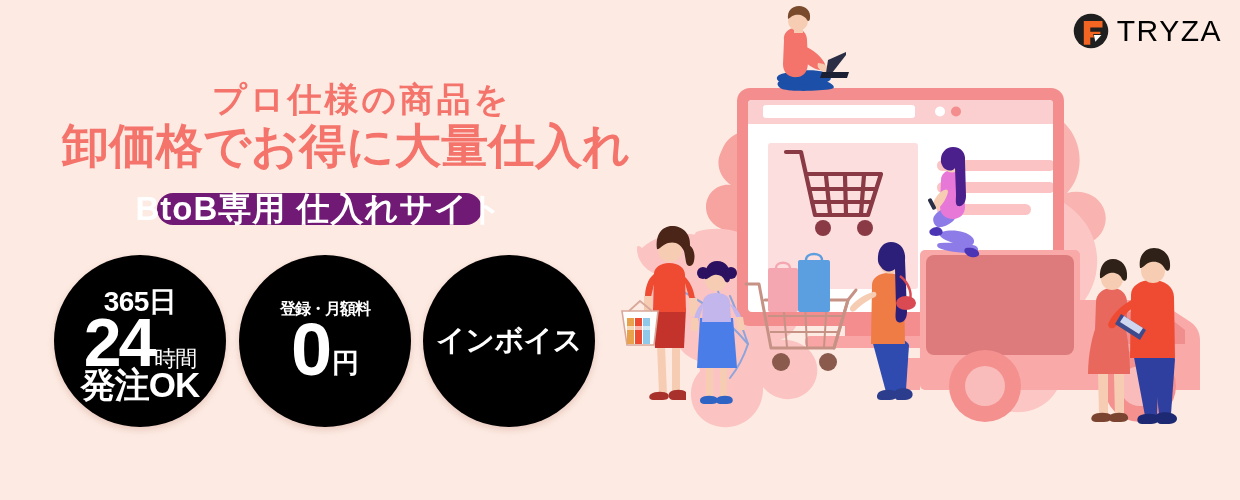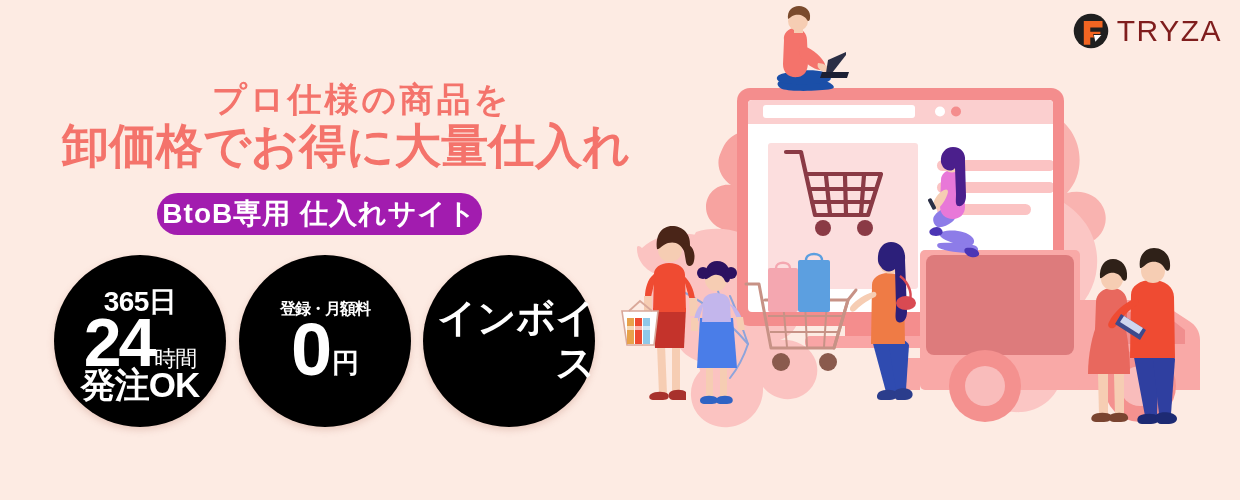--- a/index.html
+++ b/index.html
@@ -26,21 +26,21 @@
     display: flex;
     align-items: center;
     gap: 8px;
     z-index: 40;
   }
   .logo-mark { width: 36px; height: 36px; display: block; }
   .logo-text {
     font-size: 30px;
     letter-spacing: 1.5px;
     font-weight: 400;
-    color: #7f1d1d;
+    color: #000000;
     line-height: 1;
     font-family: "Liberation Sans", "DejaVu Sans", sans-serif;
   }
 
   
   .copy {
     position: absolute;
     left: 0;
     top: 0;
     width: 640px;
@@ -67,25 +67,25 @@
     color: #f4736b;
     letter-spacing: 0px;
     line-height: 1.12;
     white-space: nowrap;
   }
   .pill {
     position: absolute;
     left: 157px;
     top: 193px;
     width: 325px;
-    height: 42px;
+    height: 32px;
     border-radius: 21px;
-    background: #a21caf;
+    background: #701a75;
     color: #ffffff;
-    font-size: 28px;
+    font-size: 33px;
     font-weight: bold;
     letter-spacing: 1px;
     display: flex;
     align-items: center;
     justify-content: center;
     white-space: nowrap;
   }
 
   
   .badges {
@@ -180,21 +180,21 @@
     line-height: 1;
     margin-left: 2px;
     margin-bottom: 4px;
   }
 
   .b3-l1, .b3-l2 {
     font-weight: bold;
     line-height: 1.15;
     letter-spacing: -0.5px;
   }
-  .b3-l1 { font-size: 39px; text-align: right; }
+  .b3-l1 { font-size: 29px; text-align: right; }
   .b3-l2 { font-size: 29px; }
 
   
   .art {
     position: absolute;
     left: 600px;
     top: 0;
     width: 640px;
     height: 500px;
     z-index: 10;

